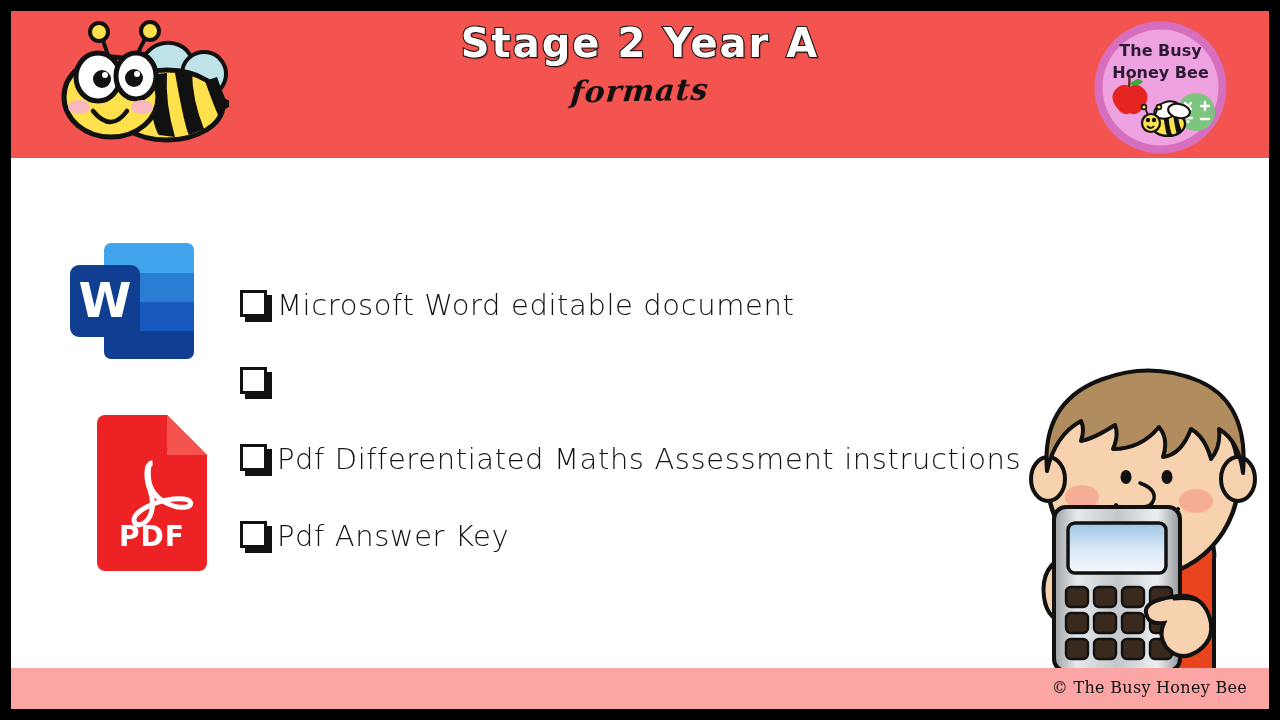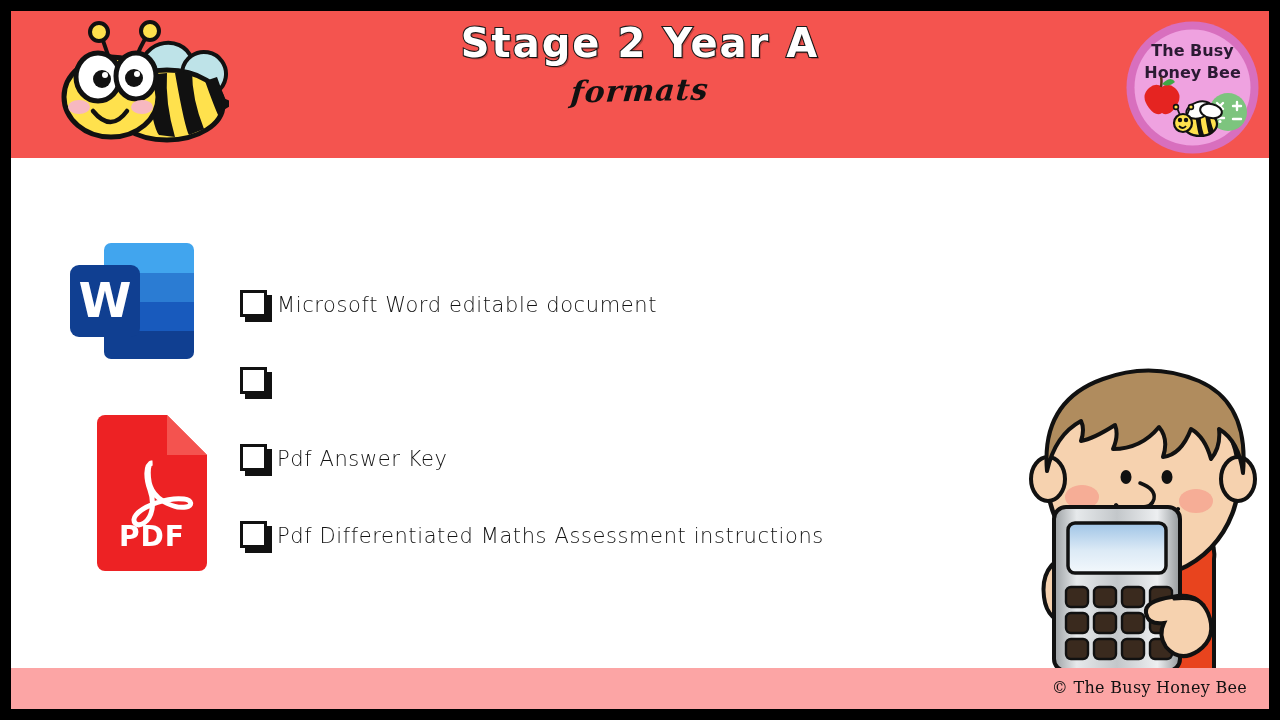--- a/index.html
+++ b/index.html
@@ -104,21 +104,21 @@
     position: absolute;
     left: 38px;
     top: 8px;
     width: 180px;
     height: 130px;
   }
 
   
   #logo-badge {
     position: absolute;
-    left: 1114px;
+    left: 1082px;
     top: 9px;
     width: 135px;
     height: 135px;
   }
 
   
   #word-icon {
     position: absolute;
     left: 55px;
     top: 228px;
@@ -156,21 +156,21 @@
     height: 27px;
     background: #ffffff;
     border: 3.5px solid #111111;
     box-shadow: 5px 5px 0 0 #111111;
     margin-right: 10px;
     margin-bottom: 3px;
   }
 
   .check-label {
     font-family: "DejaVu Sans", sans-serif;
-    font-size: 21px;
+    font-size: 29px;
     font-weight: 300;
     letter-spacing: 0.6px;
     color: #131313;
     white-space: nowrap;
   }
 
   
   #boy-calc {
     position: absolute;
     left: 995px;
@@ -307,26 +307,26 @@
         <span class="check-box"></span>
         <span class="check-label">Microsoft Word editable document</span>
       </div>
 
       <div class="check-row">
         <span class="check-box"></span>
       </div>
 
       <div class="check-row">
         <span class="check-box"></span>
-        <span class="check-label">Pdf Answer Key</span>
+        <span class="check-label">Pdf Differentiated Maths Assessment instructions</span>
       </div>
 
       <div class="check-row">
         <span class="check-box"></span>
-        <span class="check-label">Pdf Differentiated Maths Assessment instructions</span>
+        <span class="check-label">Pdf Answer Key</span>
       </div>
 
     </div>
 
     <div id="boy-calc">
       <svg viewBox="0 0 270 312" width="270" height="312">
 
         <path d="M60 200 q-6 -30 38 -42 l70 0 q44 12 40 42 l0 112 l-148 0 z" fill="#E8441E" stroke="#111" stroke-width="4"></path>
 
         <path d="M62 196 q-28 10 -24 42 q3 26 30 28 l14 -6 l0 -62 z" fill="#F6D2AF" stroke="#111" stroke-width="4"></path>

